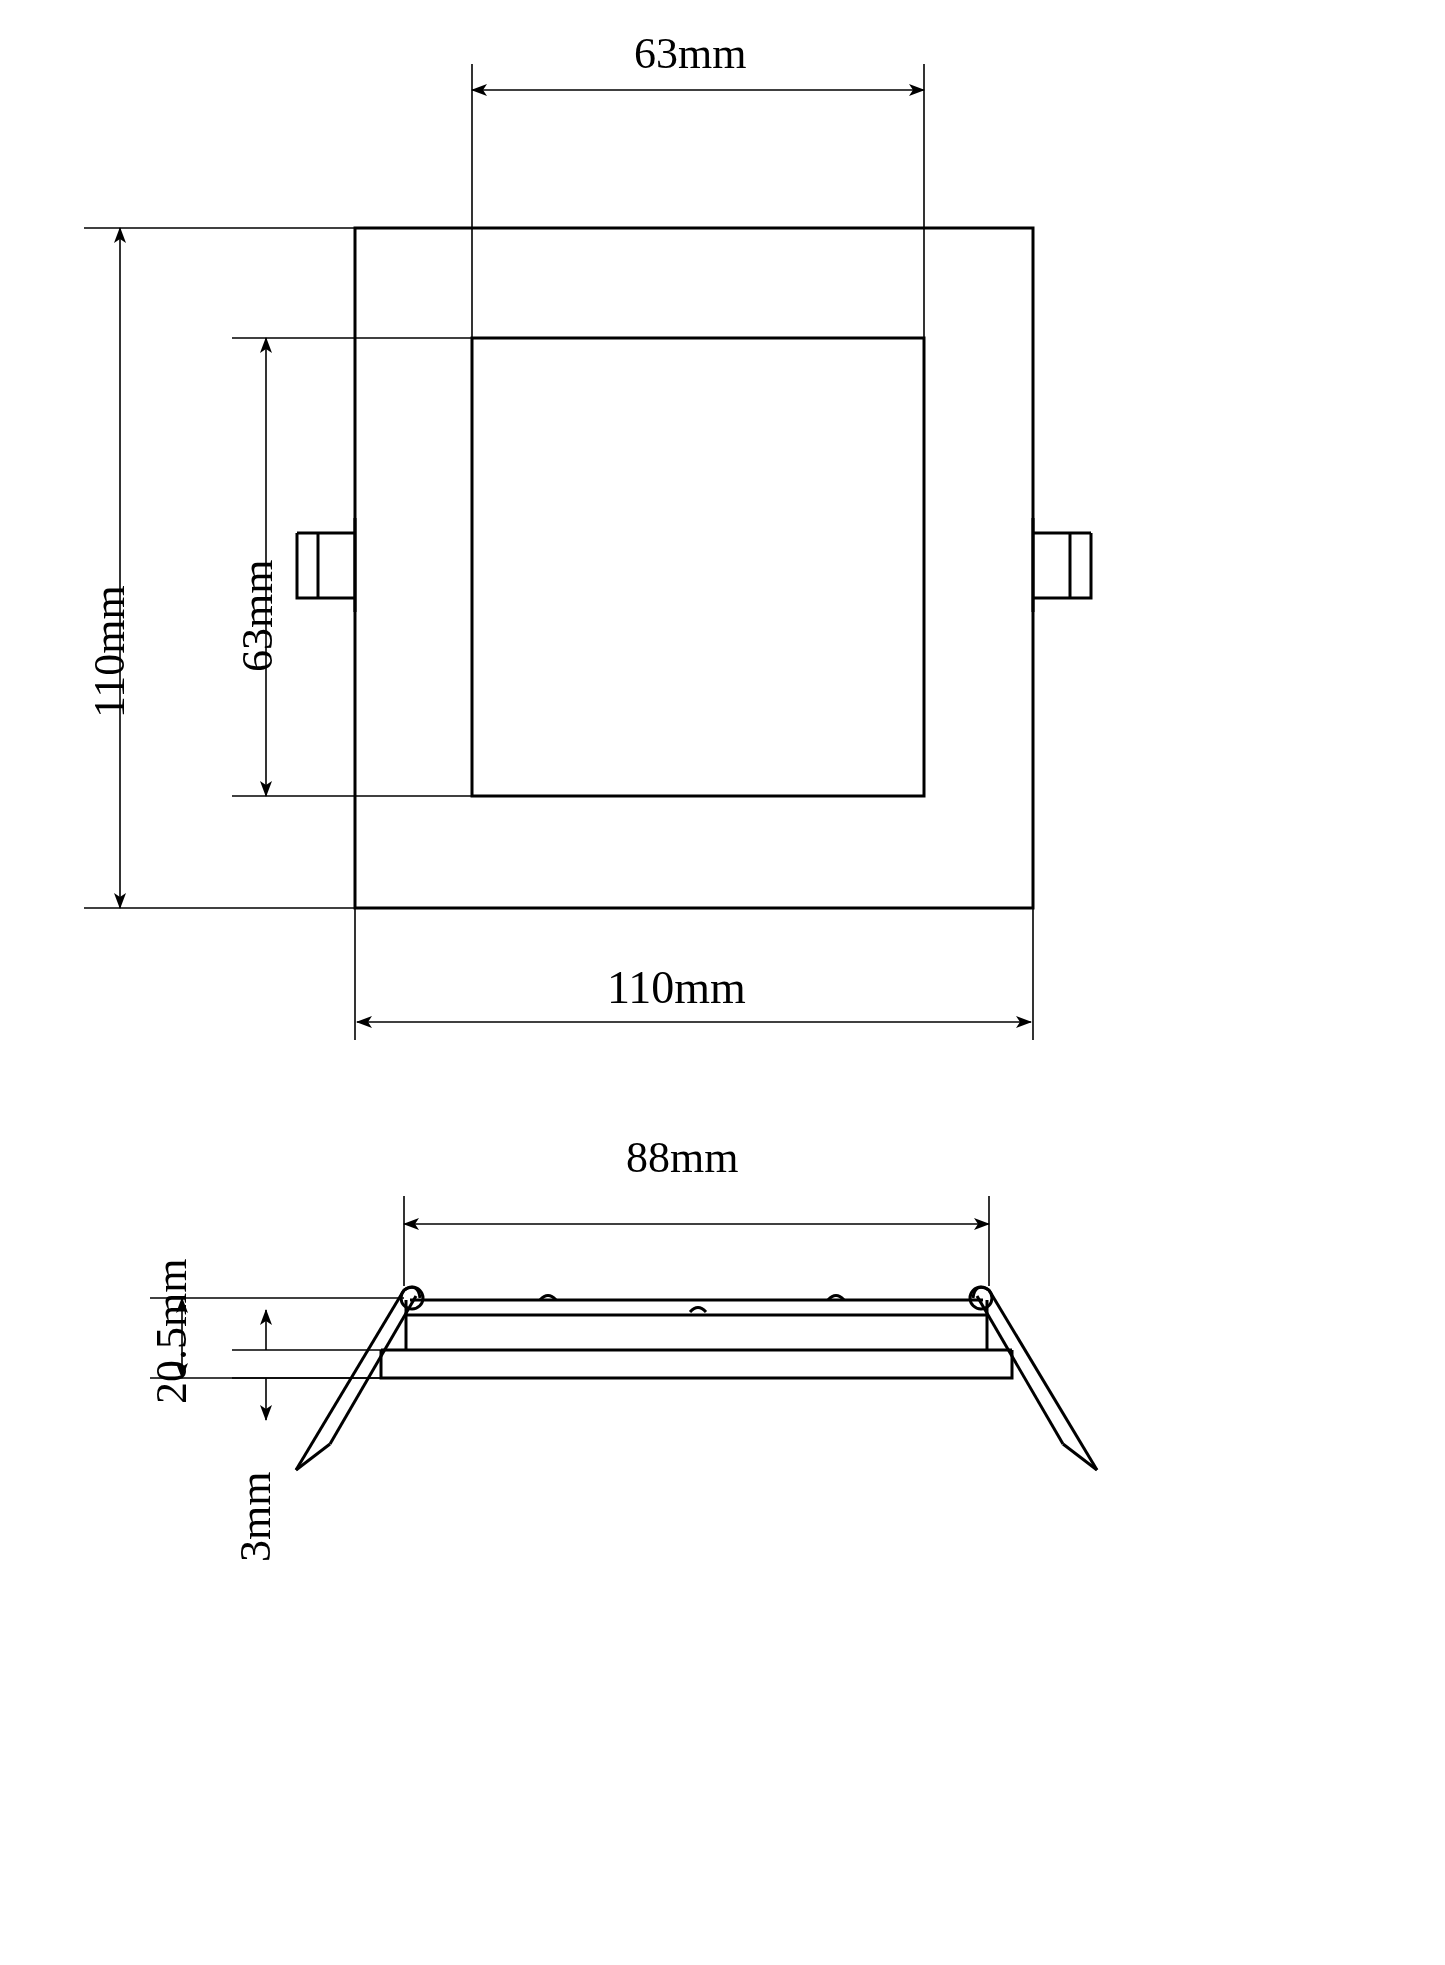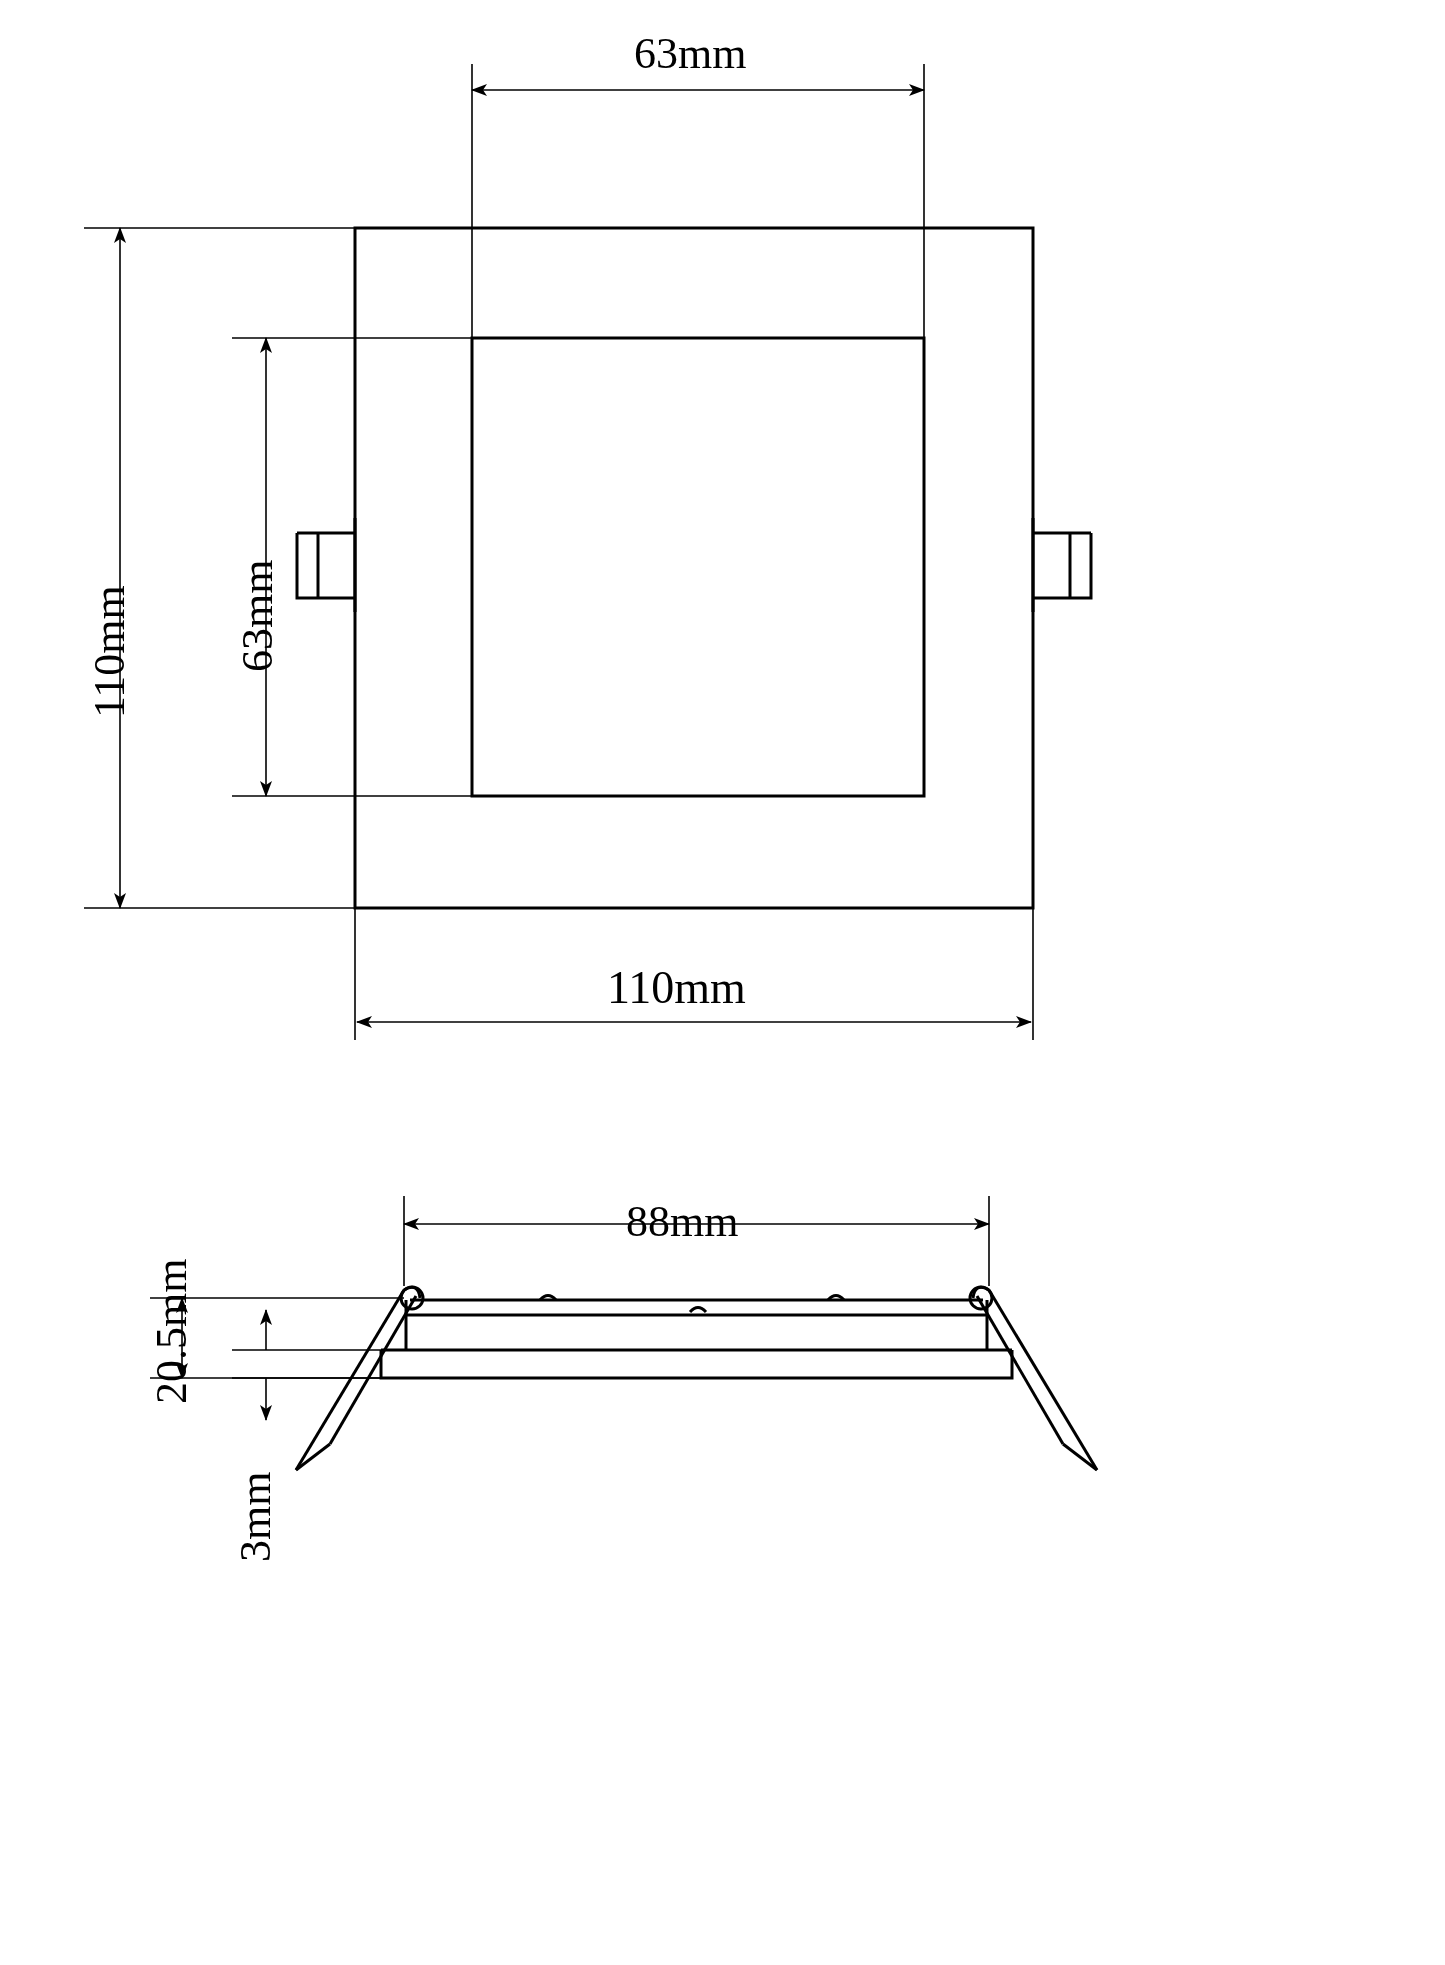--- a/index.html
+++ b/index.html
@@ -144,19 +144,19 @@
   </svg>
 
   <div class="dim-label" style="left:634px; top:32px;">63mm</div>
 
   <div class="dim-label rot90" style="left:88px; top:718px;">110mm</div>
 
   <div class="dim-label rot90" style="left:236px; top:672px;">63mm</div>
 
   <div class="dim-label" style="left:607px; top:965px; font-size:46px;">110mm</div>
 
-  <div class="dim-label" style="left:626px; top:1200px;">88mm</div>
+  <div class="dim-label" style="left:626px; top:1136px;">88mm</div>
 
   <div class="dim-label rot90" style="left:150px; top:1404px;">20.5mm</div>
 
   <div class="dim-label rot90" style="left:234px; top:1562px;">3mm</div>
 
 </div>
 
 </body></html>

